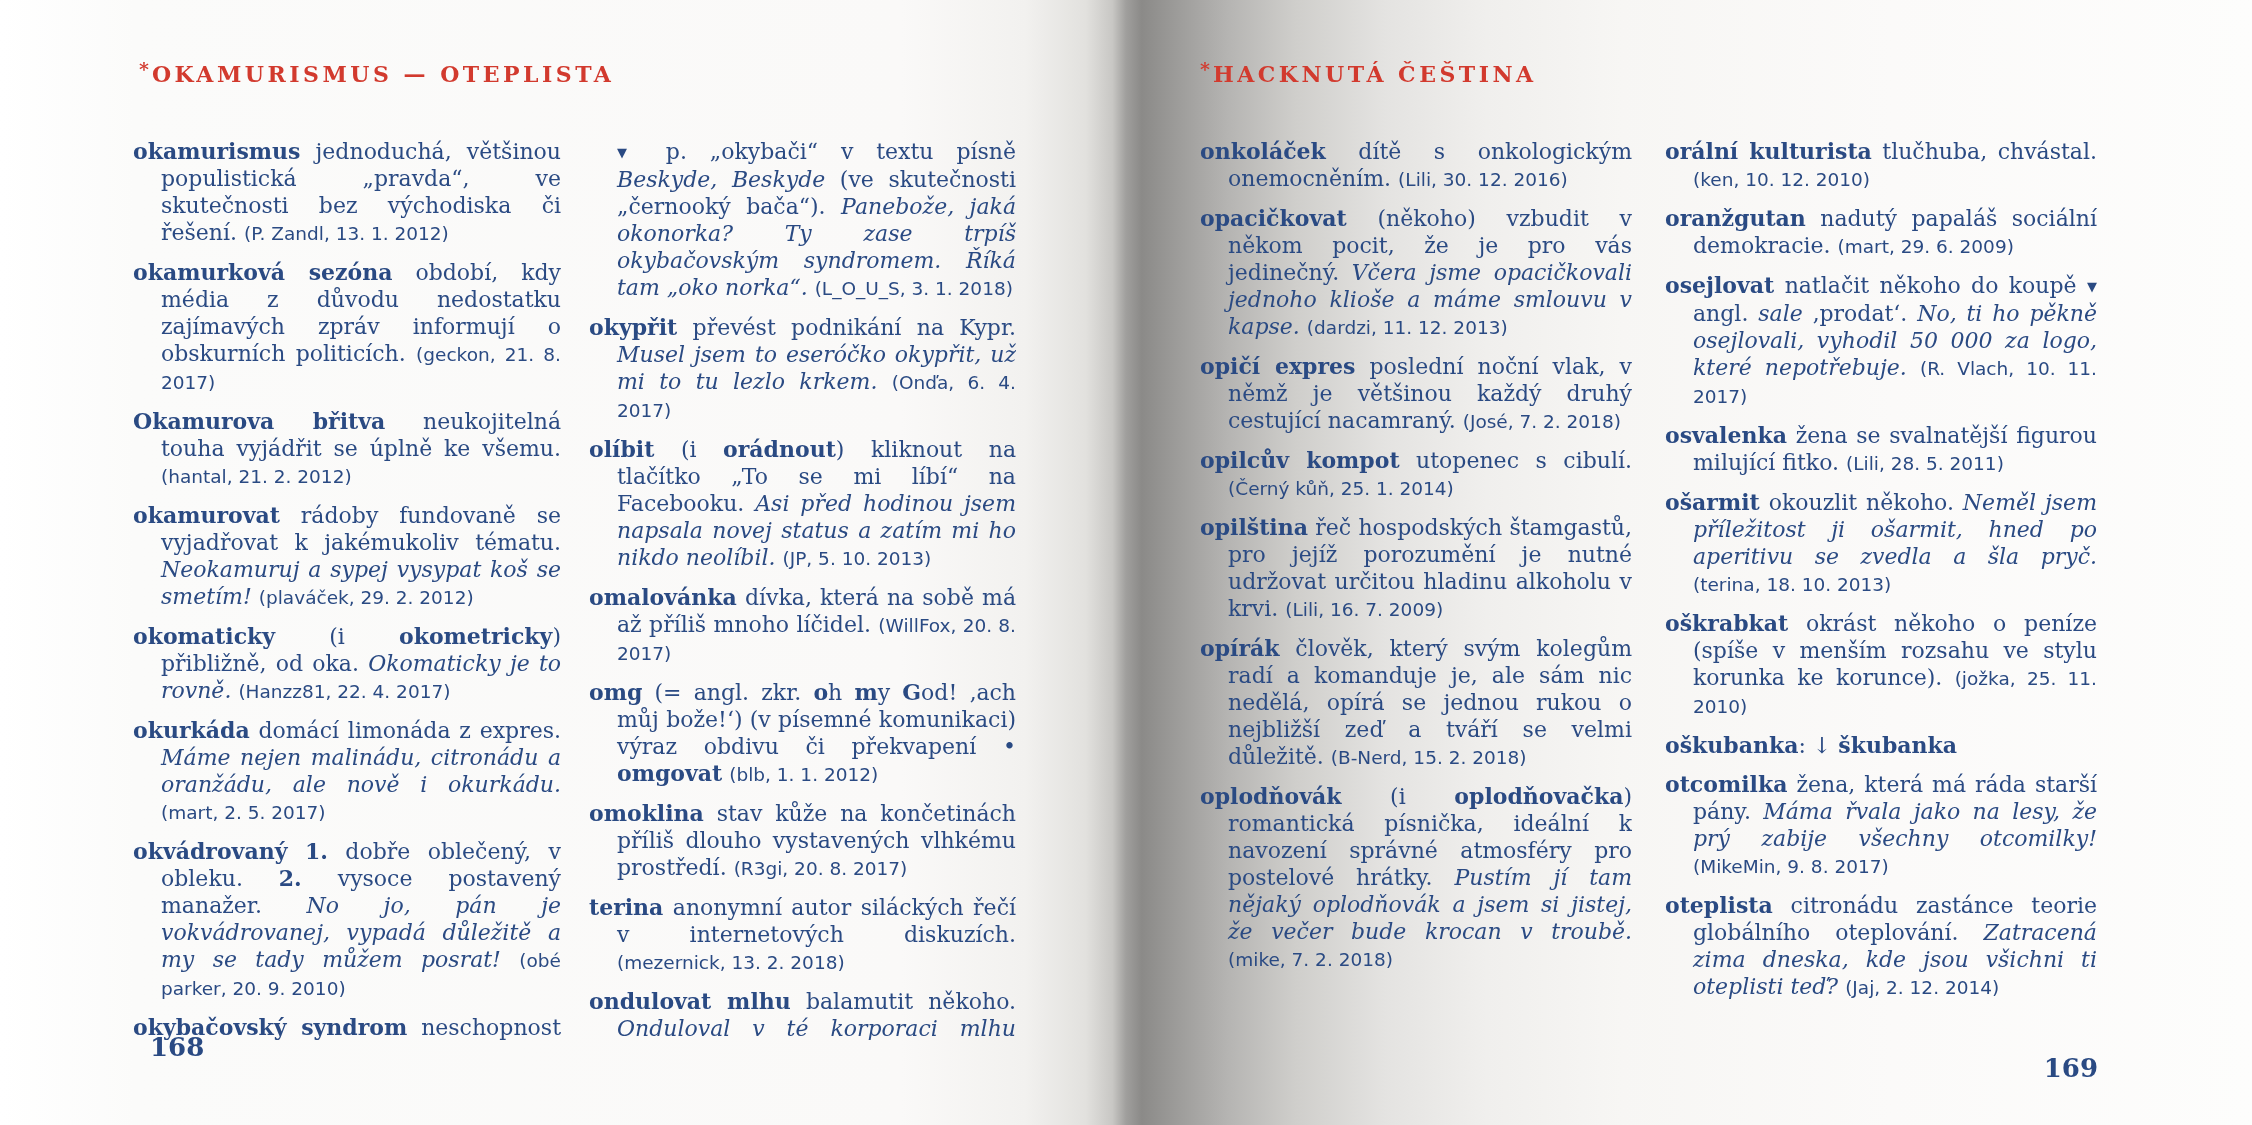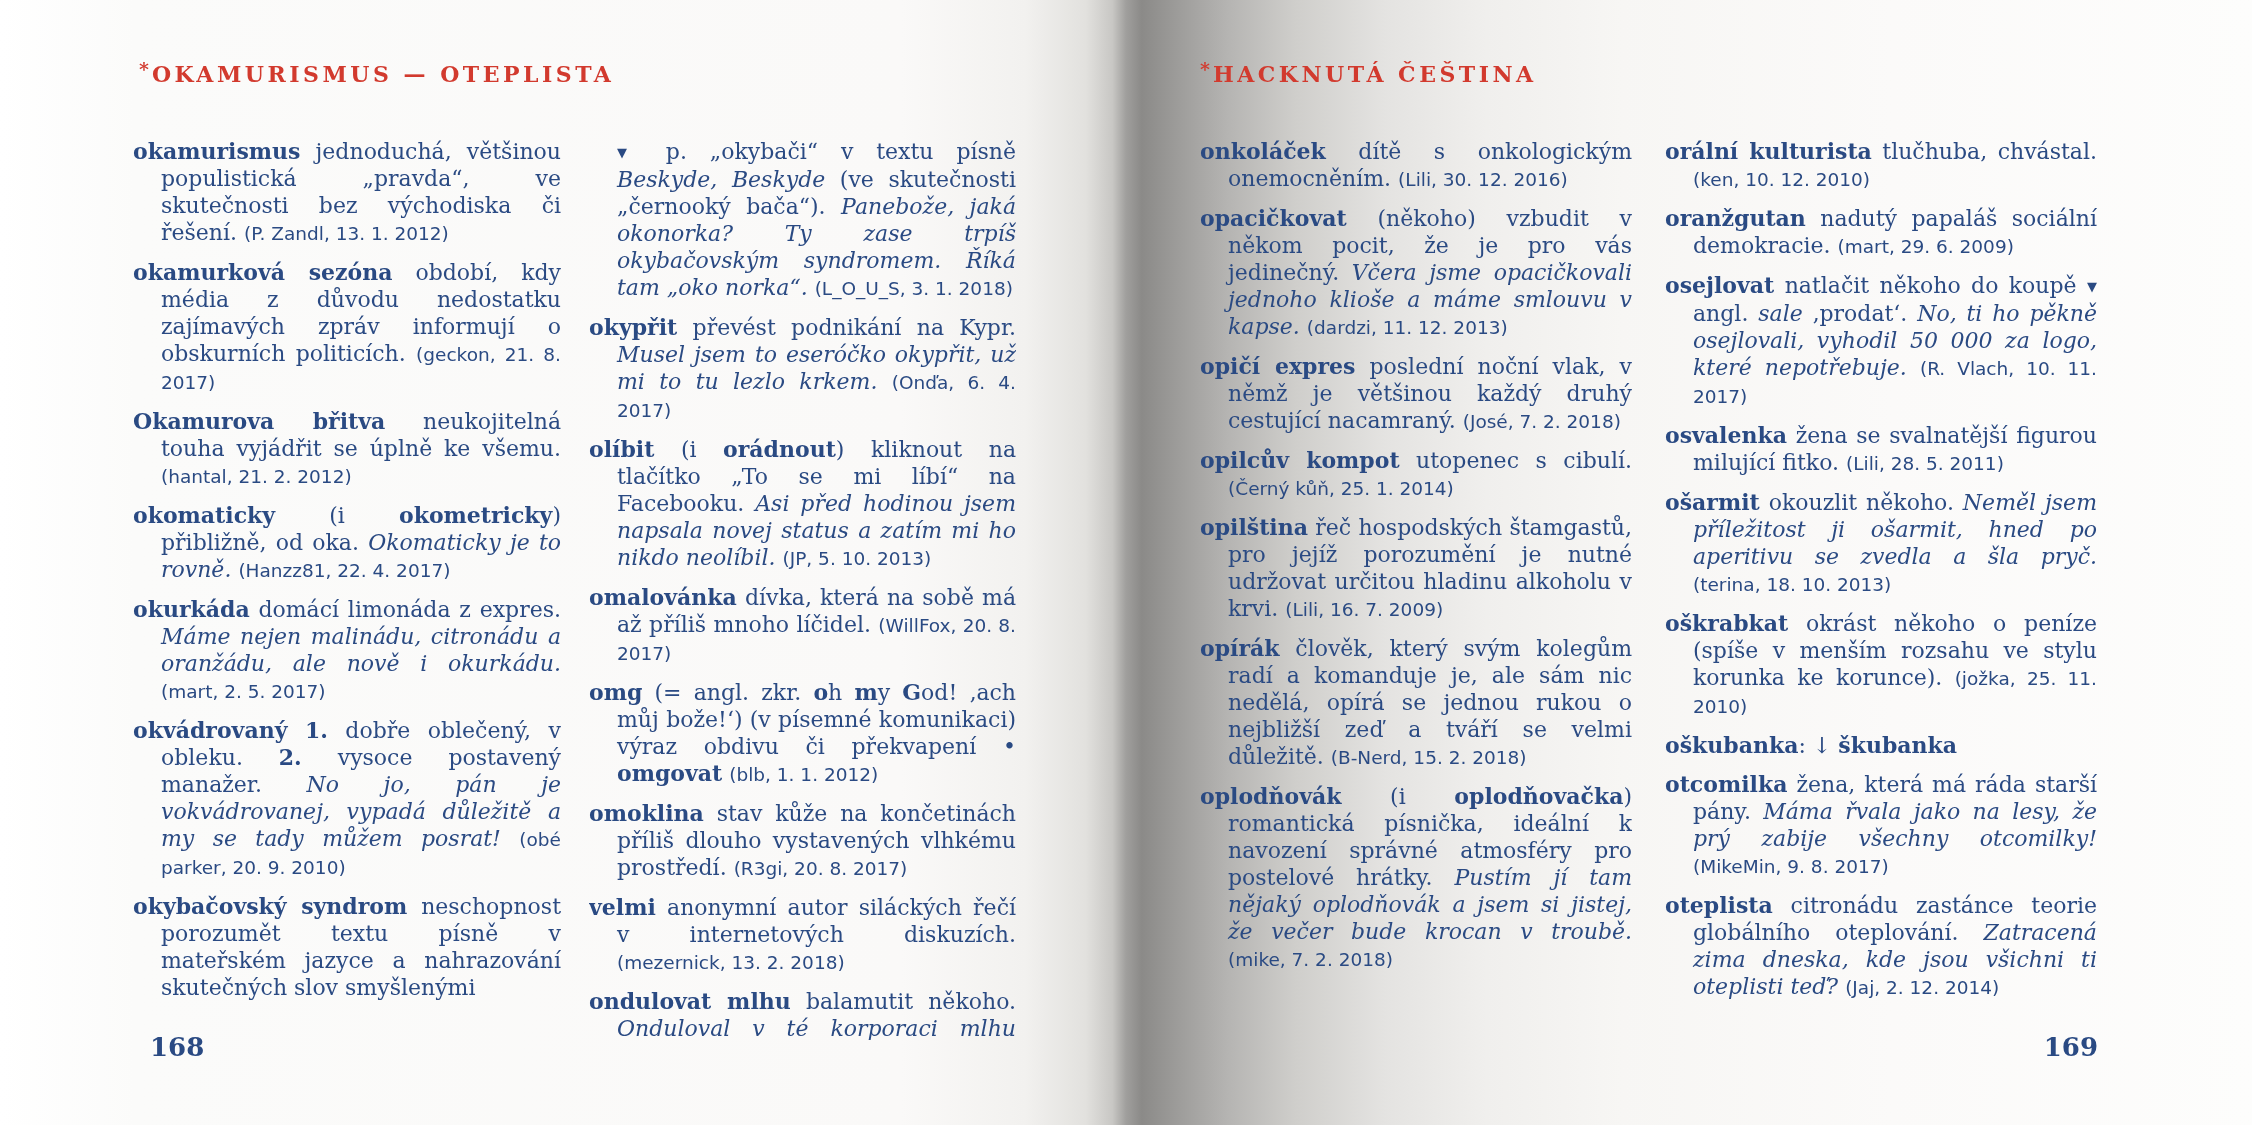--- a/index.html
+++ b/index.html
@@ -51,46 +51,47 @@
     font-family:"DejaVu Sans","Liberation Sans",sans-serif;
     font-size:18.5px;
   }
   .tri{font-size:13px;vertical-align:2px;}
   .arrow{font-weight:normal;}
   .folio{
     position:absolute;top:1032px;
     font-size:26px;font-weight:bold;
   }
   .page.left .folio{left:133px;}
-  .page.right .folio{right:92px;text-align:right;}
+  .page.right .folio{right:92px;text-align:right;margin-top:21px;}
 </style>
 </head>
 <body>
 
 <div class="spread">
 
   <section class="page left">
     <h1 class="running-head" style="color: rgb(210, 58, 46);"><span class="star">*</span><span>OKAMURISMUS — OTEPLISTA</span></h1>
     <div class="col c0" style="color: rgb(42, 74, 131);">
         <p class="entry"><span class="hw">okamurismus</span><span> jednoduchá, většinou populistická „pravda“, ve skutečnosti bez východiska či řešení. </span><span class="src">(P. Zandl, 13. 1. 2012)</span></p>
         <p class="entry"><span class="hw">okamurková sezóna</span><span> období, kdy média z důvodu nedostatku zajímavých zpráv informují o obskurních politicích. </span><span class="src">(geckon, 21. 8. 2017)</span></p>
         <p class="entry"><span class="hw">Okamurova břitva</span><span> neukojitelná touha vyjádřit se úplně ke všemu. </span><span class="src">(hantal, 21. 2. 2012)</span></p>
+        <p class="entry"><span class="hw">okamurovat</span><span> rádoby fundovaně se vyjadřovat k jakémukoliv tématu. </span><span class="it">Neokamuruj a sypej vysypat koš se smetím! </span><span class="src">(plaváček, 29. 2. 2012)</span></p>
         <p class="entry"><span class="hw">okomaticky</span><span> (i </span><span class="bd">okometricky</span><span>) přibližně, od oka. </span><span class="it">Okomaticky je to rovně. </span><span class="src">(Hanzz81, 22. 4. 2017)</span></p>
         <p class="entry"><span class="hw">okurkáda</span><span> domácí limonáda z expres. </span><span class="it">Máme nejen malinádu, citronádu a oranžádu, ale nově i okurkádu. </span><span class="src">(mart, 2. 5. 2017)</span></p>
         <p class="entry"><span class="hw">okvádrovaný</span><span> </span><span class="bd">1.</span><span> dobře oblečený, v obleku. </span><span class="bd">2.</span><span> vysoce postavený manažer. </span><span class="it">No jo, pán je vokvádrovanej, vypadá důležitě a my se tady můžem posrat! </span><span class="src">(obé parker, 20. 9. 2010)</span></p>
         <p class="entry"><span class="hw">okybačovský syndrom</span><span> neschopnost porozumět textu písně v mateřském jazyce a nahrazování skutečných slov smyšlenými</span></p>
       </div>
     <div class="col c1" style="color: rgb(42, 74, 131);">
         <p class="entry cont"><span class="tri">▼</span><span> p. „okybači“ v textu písně </span><span class="it">Beskyde, Beskyde</span><span> (ve skutečnosti „černooký bača“). </span><span class="it">Panebože, jaká okonorka? Ty zase trpíš okybačovským syndromem. Říká tam „oko norka“. </span><span class="src">(L_O_U_S, 3. 1. 2018)</span></p>
         <p class="entry"><span class="hw">okypřit</span><span> převést podnikání na Kypr. </span><span class="it">Musel jsem to eseróčko okypřit, už mi to tu lezlo krkem. </span><span class="src">(Onďa, 6. 4. 2017)</span></p>
         <p class="entry"><span class="hw">olíbit</span><span> (i </span><span class="bd">orádnout</span><span>) kliknout na tlačítko „To se mi líbí“ na Facebooku. </span><span class="it">Asi před hodinou jsem napsala novej status a zatím mi ho nikdo neolíbil. </span><span class="src">(JP, 5. 10. 2013)</span></p>
         <p class="entry"><span class="hw">omalovánka</span><span> dívka, která na sobě má až příliš mnoho líčidel. </span><span class="src">(WillFox, 20. 8. 2017)</span></p>
         <p class="entry"><span class="hw">omg</span><span> (= angl. zkr. </span><span class="bd">o</span><span>h </span><span class="bd">m</span><span>y </span><span class="bd">G</span><span>od! ‚ach můj bože!‘) (v písemné komunikaci) výraz obdivu či překvapení • </span><span class="bd">omgovat</span><span> </span><span class="src">(blb, 1. 1. 2012)</span></p>
         <p class="entry"><span class="hw">omoklina</span><span> stav kůže na končetinách příliš dlouho vystavených vlhkému prostředí. </span><span class="src">(R3gi, 20. 8. 2017)</span></p>
-        <p class="entry"><span class="hw">velmi</span><span> anonymní autor siláckých řečí v internetových diskuzích. </span><span class="src">(mezernick, 13. 2. 2018)</span></p>
+        <p class="entry"><span class="hw">terina</span><span> anonymní autor siláckých řečí v internetových diskuzích. </span><span class="src">(mezernick, 13. 2. 2018)</span></p>
         <p class="entry"><span class="hw">ondulovat mlhu</span><span> balamutit někoho. </span><span class="it">Onduloval v té korporaci mlhu docela dlouho, než přišli na to, že je to hochštapler. </span></p>
       </div>
     <div class="folio" style="color: rgb(42, 74, 131); margin-left: 17px;">168</div>
   </section>
 
   <section class="page right">
     <h1 class="running-head" style="color: rgb(210, 58, 46);"><span class="star">*</span><span>HACKNUTÁ ČEŠTINA</span></h1>
     <div class="col c0" style="color: rgb(42, 74, 131);">
         <p class="entry"><span class="hw">onkoláček</span><span> dítě s onkologickým onemocněním. </span><span class="src">(Lili, 30. 12. 2016)</span></p>
         <p class="entry"><span class="hw">opacičkovat</span><span> (někoho) vzbudit v někom pocit, že je pro vás jedinečný. </span><span class="it">Včera jsme opacičkovali jednoho klioše a máme smlouvu v kapse. </span><span class="src">(dardzi, 11. 12. 2013)</span></p>

